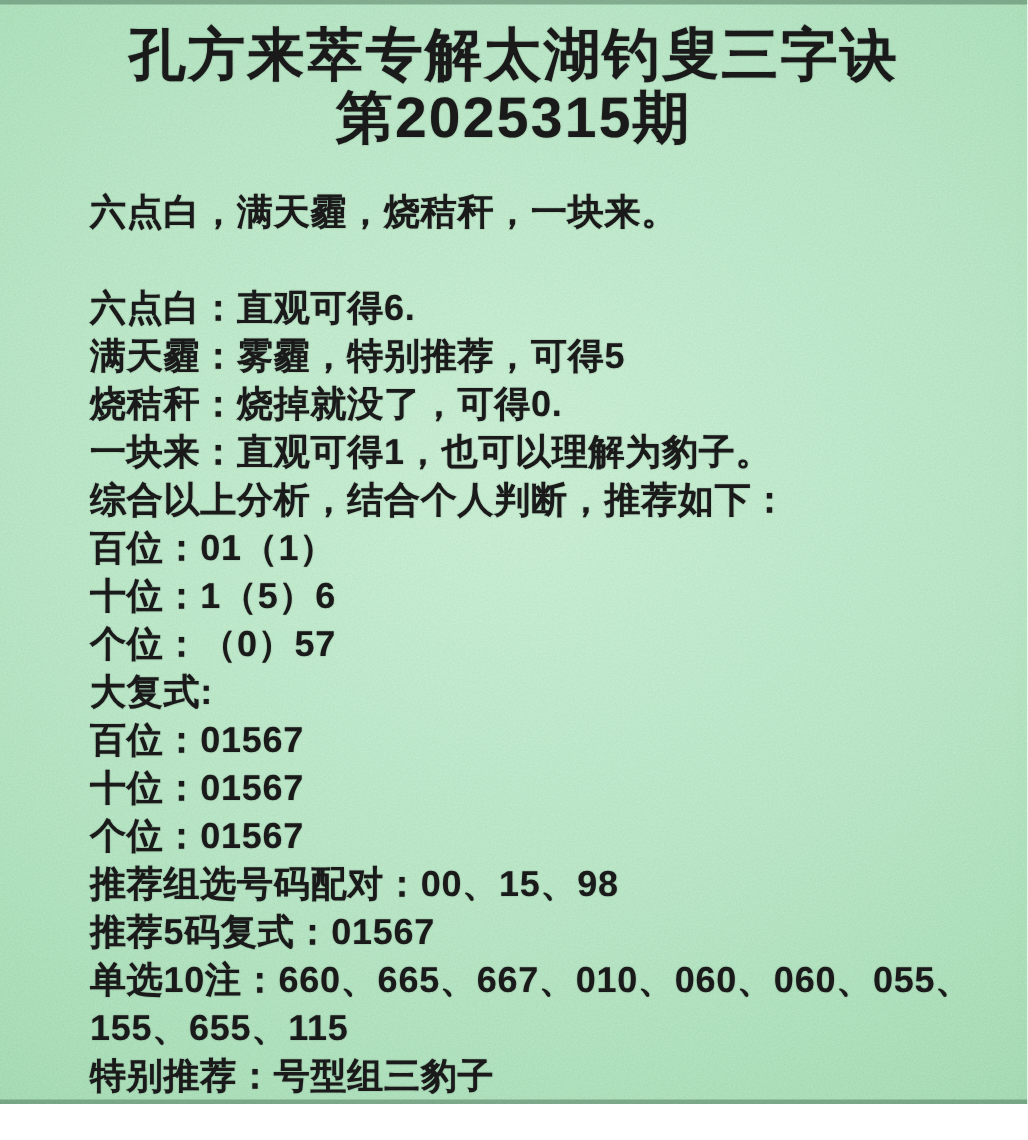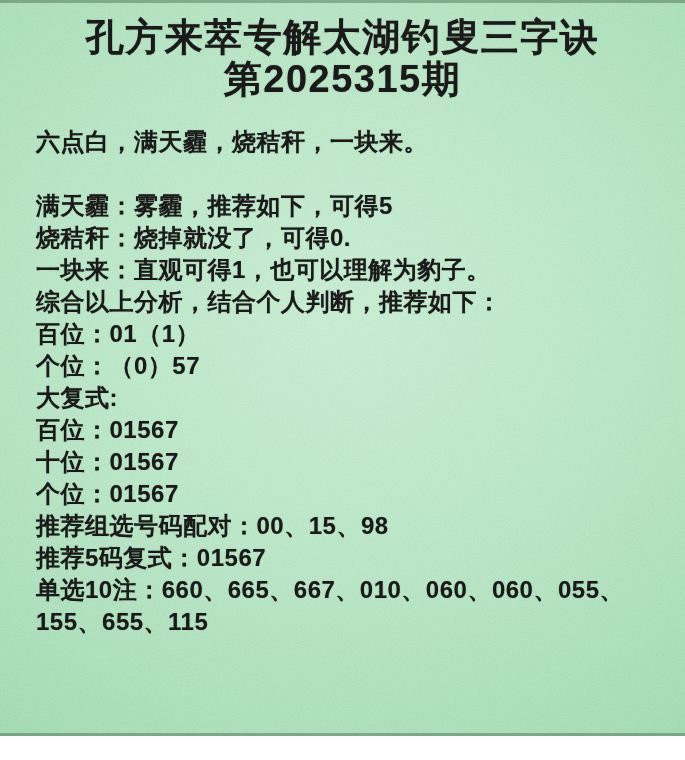--- a/index.html
+++ b/index.html
@@ -40,21 +40,21 @@
   .title-block {
     padding-top: 16px;
     text-align: center;
     font-weight: bold;
     font-size: 38px;
     line-height: 42px;
     letter-spacing: 1.5px;
     text-shadow: 0 0 1px rgba(25, 25, 25, 0.45);
   }
   .body-block {
-    margin: 26px 34px 0 36px;
+    margin: 26px 34px 0 60px;
     font-weight: bold;
     font-size: 24px;
     line-height: 32px;
     letter-spacing: 0.5px;
     text-shadow: 0 0 1px rgba(25, 25, 25, 0.4);
   }
   .poem-line {
     margin-bottom: 32px; 
   }
   .text-line {
@@ -85,29 +85,32 @@
   <div class="content">
 
     <div class="title-block">
       <div class="title-line1">孔方来萃专解太湖钓叟三字诀</div>
       <div class="title-line2">第2025315期</div>
     </div>
 
     <div class="body-block">
       <div class="text-line poem-line">六点白，满天霾，烧秸秆，一块来。</div>
 
-      <div class="text-line">满天霾：雾霾，推荐如下，可得5</div>
+      <div class="text-line">六点白：直观可得6.</div>
+      <div class="text-line">满天霾：雾霾，特别推荐，可得5</div>
       <div class="text-line">烧秸秆：烧掉就没了，可得0.</div>
       <div class="text-line">一块来：直观可得1，也可以理解为豹子。</div>
       <div class="text-line">综合以上分析，结合个人判断，推荐如下：</div>
       <div class="text-line">百位：01（1）</div>
+      <div class="text-line">十位：1（5）6</div>
       <div class="text-line">个位：（0）57</div>
       <div class="text-line">大复式:</div>
       <div class="text-line">百位：01567</div>
       <div class="text-line">十位：01567</div>
       <div class="text-line">个位：01567</div>
       <div class="text-line">推荐组选号码配对：00、15、98</div>
       <div class="text-line">推荐5码复式：01567</div>
       <div class="text-line">单选10注：660、665、667、010、060、060、055、155、655、115</div>
+      <div class="text-line">特别推荐：号型组三豹子</div>
     </div>
 
   </div>
 </div>
 
 </body></html>

